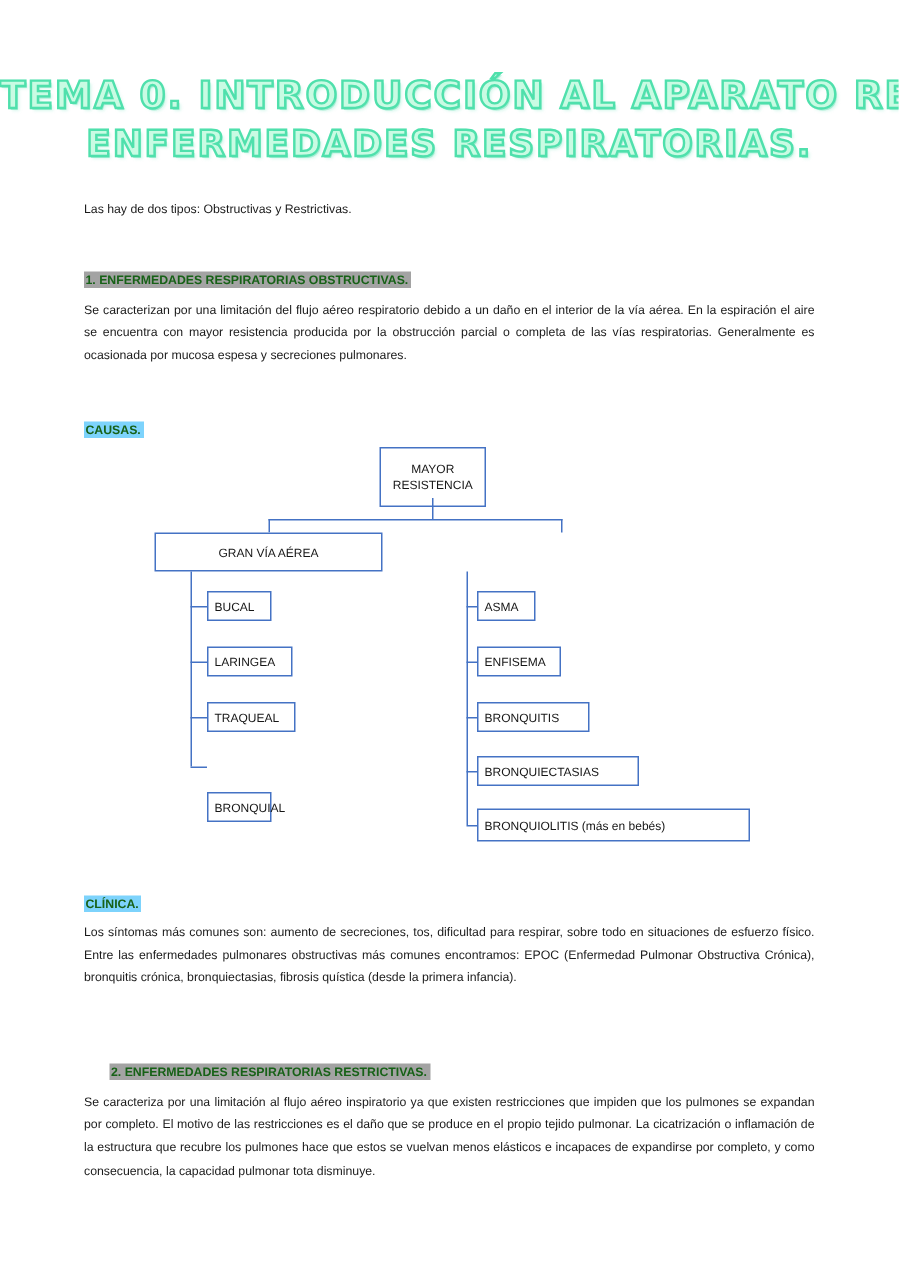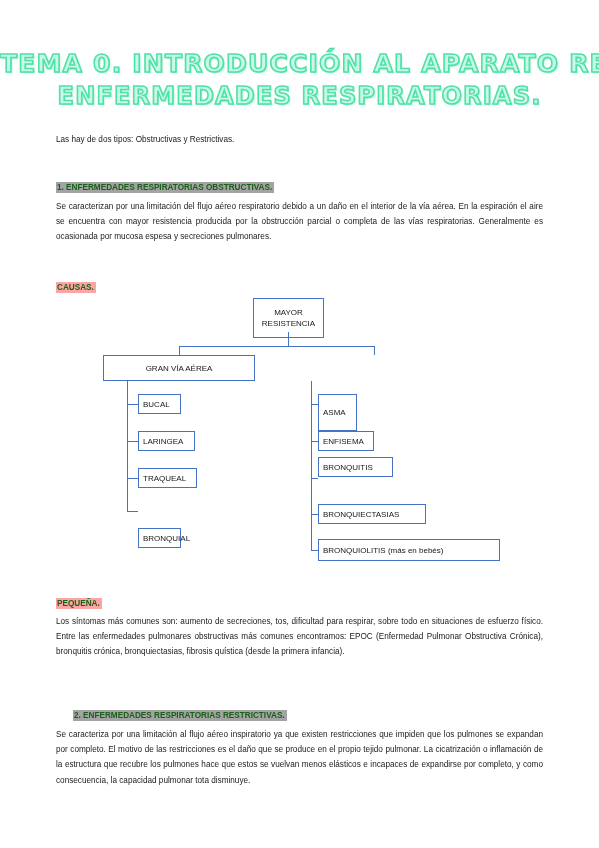--- a/index.html
+++ b/index.html
@@ -61,21 +61,21 @@
   .txt.justify { text-align: justify; text-justify: inter-word; }
 
   .hl {
     display: inline;
     font-size: 8.2px;
     font-weight: bold;
     color: #176117;
     padding: 1px 2px 1px 1px;
   }
   .hl.lime   { background: #a3a3a3; }
-  .hl.mint   { background: #fca5a5; }
+  .hl.mint   { background: #7dd3fc; }
 
   .heading-row {
     position: absolute;
     left: 56px;
   }
 
   
   .diagram {
     position: absolute;
     left: 0;
@@ -159,38 +159,38 @@
 
     <div class="line h" style="left:127px; top:478px; width:11px;"></div>
     <div class="node leftalign" style="left:138px; top:468px; width:59px; height:20px;">TRAQUEAL</div>
 
     <div class="line h" style="left:127px; top:511px; width:11px;"></div>
     <div class="node leftalign" style="left:138px; top:528px; width:43px; height:20px;">BRONQUIAL</div>
 
     <div class="line v" style="left:311px; top:381px; height:169px;"></div>
 
     <div class="line h" style="left:311px; top:404px; width:7px;"></div>
-    <div class="node leftalign" style="left:318px; top:394px; width:39px; height:37px;">ASMA</div>
+    <div class="node leftalign" style="left:318px; top:394px; width:39px; height:20px;">ASMA</div>
 
     <div class="line h" style="left:311px; top:441px; width:7px;"></div>
     <div class="node leftalign" style="left:318px; top:431px; width:56px; height:20px;">ENFISEMA</div>
 
     <div class="line h" style="left:311px; top:478px; width:7px;"></div>
-    <div class="node leftalign" style="left:318px; top:457px; width:75px; height:20px;">BRONQUITIS</div>
+    <div class="node leftalign" style="left:318px; top:468px; width:75px; height:20px;">BRONQUITIS</div>
 
     <div class="line h" style="left:311px; top:514px; width:7px;"></div>
     <div class="node leftalign" style="left:318px; top:504px; width:108px; height:20px;">BRONQUIECTASIAS</div>
 
     <div class="line h" style="left:311px; top:550px; width:7px;"></div>
     <div class="node leftalign" style="left:318px; top:539px; width:182px; height:22px;">BRONQUIOLITIS (más en bebés)</div>
 
   </div>
 
   <div class="heading-row" style="top:592px;">
-    <span class="hl mint">PEQUEÑA.</span>
+    <span class="hl mint">CLÍNICA.</span>
   </div>
 
   <div class="txt justify" style="top:614px;">Los síntomas más comunes son: aumento de secreciones, tos, dificultad para respirar, sobre todo en situaciones de esfuerzo físico. Entre las enfermedades pulmonares obstructivas más comunes encontramos: EPOC (Enfermedad Pulmonar Obstructiva Crónica), bronquitis crónica, bronquiectasias, fibrosis quística (desde la primera infancia).</div>
 
   <div class="heading-row" style="top:704px;padding-left:17px;">
     <span class="hl lime">2. ENFERMEDADES RESPIRATORIAS RESTRICTIVAS.</span>
   </div>
 
   <div class="txt justify" style="top:727px;">Se caracteriza por una limitación al flujo aéreo inspiratorio ya que existen restricciones que impiden que los pulmones se expandan por completo. El motivo de las restricciones es el daño que se produce en el propio tejido pulmonar. La cicatrización o inflamación de la estructura que recubre los pulmones hace que estos se vuelvan menos elásticos e incapaces de expandirse por completo, y como consecuencia, la capacidad pulmonar tota disminuye.</div>
 

